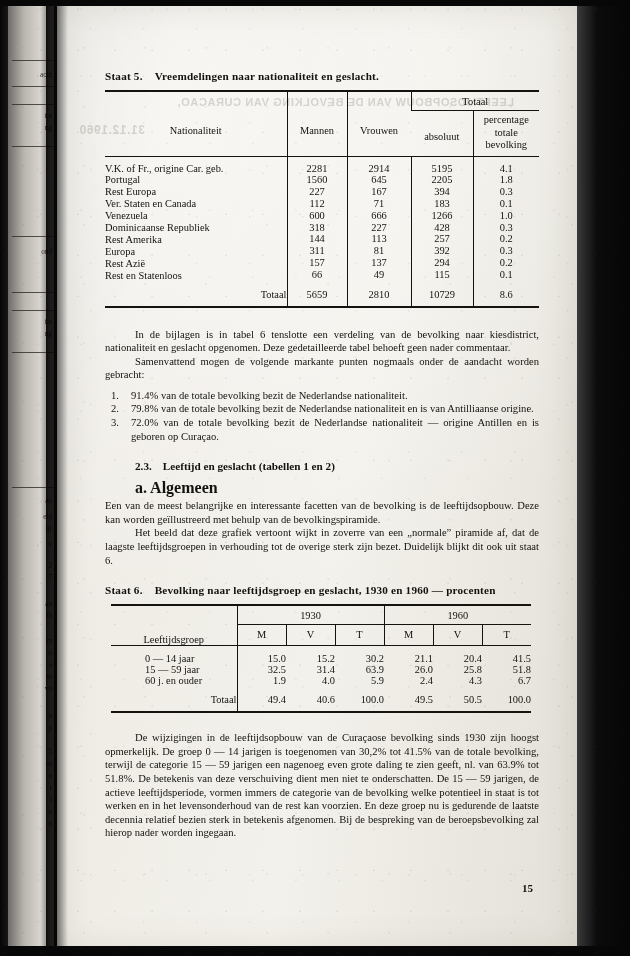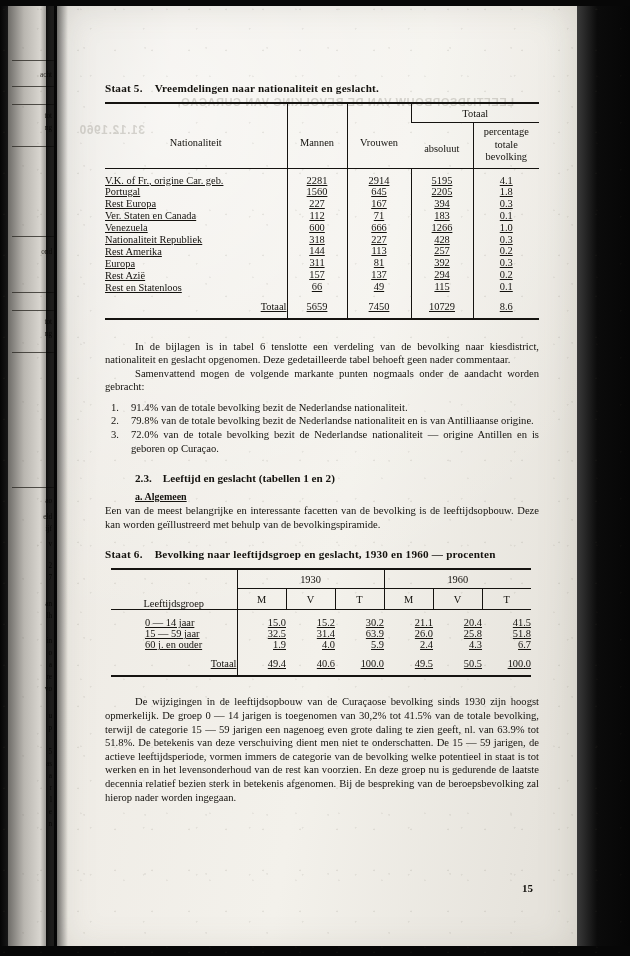--- a/index.html
+++ b/index.html
@@ -106,21 +106,21 @@
     transform: scaleX(-1);
     z-index: 1;
     pointer-events: none;
     font-weight: 700;
   }
 
   
   .content {
     position: absolute;
     left: 48px;
-    top: 12px;
+    top: 0;
     width: 434px;
     z-index: 3;
     color: #14120e;
   }
 
   .staat-title {
     font-family: "Liberation Serif", serif;
     font-weight: bold;
     font-size: 11.2px;
     letter-spacing: .2px;
@@ -135,21 +135,21 @@
     font-size: 10.4px;
     font-family: "Liberation Serif", serif;
     table-layout: fixed;
   }
   table.tbl td, table.tbl th {
     padding: 0;
     font-weight: normal;
     vertical-align: middle;
   }
   .rule-thick { border-top: 2.1px solid #151310; }
-  .rule-thin  { border-top: 1px solid #151310; text-decoration: underline; }
+  .rule-thin  { border-top: 1px solid #151310; }
   .rule-bot-thick { border-bottom: 2.1px solid #151310; }
   .rule-bot-thin  { border-bottom: 1px solid #151310; }
   .vl { border-left: 1px solid #151310; }
 
   .hcell { text-align: center; padding: 3px 2px; }
   .lbl { padding-left: 26px; padding-top: .9px; padding-bottom: .9px; white-space: nowrap; }
   .num { text-align: center; padding-right: 16px; padding-top: .9px; padding-bottom: .9px; }
   .num-s6 { text-align: right; padding-right: 14px; padding-top: .9px; padding-bottom: .9px; }
   .tot-lbl { text-align: right; padding-right: 20px; white-space: nowrap; }
 
@@ -174,26 +174,25 @@
   .numlist .li .t { flex: 1 1 auto; text-align: justify; }
 
   h3.sec {
     font-size: 11.2px;
     font-weight: bold;
     margin: 0;
     font-family: "Liberation Serif", serif;
   }
   h3.sec .sn { margin-right: 11px; }
   h4.subsec {
-    font-size: 10px;
+    font-size: 16px;
     font-weight: bold;
     margin: 0;
     padding-left: 30px;
     font-family: "Liberation Serif", serif;
-    text-decoration: underline;
   }
 
   .pageno {
     position: absolute;
     font-size: 11px;
     font-weight: bold;
     font-family: "Liberation Serif", serif;
     color: #14120e;
   }
 
@@ -332,21 +331,21 @@
               <td class="num vl">0.1</td>
             </tr>
             <tr>
               <td class="lbl" style="padding-top: 0.9px;">Venezuela</td>
               <td class="num vl">600</td>
               <td class="num vl">666</td>
               <td class="num vl">1266</td>
               <td class="num vl">1.0</td>
             </tr>
             <tr>
-              <td class="lbl" style="padding-top: 0.9px;">Nationaliteit Republiek</td>
+              <td class="lbl" style="padding-top: 0.9px;">Dominicaanse Republiek</td>
               <td class="num vl">318</td>
               <td class="num vl">227</td>
               <td class="num vl">428</td>
               <td class="num vl">0.3</td>
             </tr>
             <tr>
               <td class="lbl" style="padding-top: 0.9px;">Rest Amerika</td>
               <td class="num vl">144</td>
               <td class="num vl">113</td>
               <td class="num vl">257</td>
@@ -369,21 +368,21 @@
             <tr>
               <td class="lbl" style="padding-top: 0.9px;">Rest en Statenloos</td>
               <td class="num vl">66</td>
               <td class="num vl">49</td>
               <td class="num vl">115</td>
               <td class="num vl">0.1</td>
             </tr>
             <tr>
               <td class="tot-lbl" style="padding-top: 8px; padding-bottom: 6px;">Totaal</td>
               <td class="num vl" style="padding-top: 8px; padding-bottom: 6px;">5659</td>
-              <td class="num vl" style="padding-top: 8px; padding-bottom: 6px;">7450</td>
+              <td class="num vl" style="padding-top: 8px; padding-bottom: 6px;">2810</td>
               <td class="num vl" style="padding-top: 8px; padding-bottom: 6px;">10729</td>
               <td class="num vl" style="padding-top: 8px; padding-bottom: 6px; margin-top: 18px;">8.6</td>
             </tr>
           </tbody>
       </table>
 
       <div style="height:20px"></div>
 
       <p class="body ind">In de bijlagen is in tabel 6 tenslotte een verdeling van de bevolking naar kiesdistrict, nationaliteit en geslacht opgenomen. Deze gedetailleerde tabel behoeft geen nader commentaar.</p>
       <p class="body ind">Samenvattend mogen de volgende markante punten nogmaals onder de aandacht worden gebracht:</p>
@@ -408,20 +407,21 @@
 
       <h3 class="sec" style="padding-left:30px">
         <span class="sn">2.3.</span><span>Leeftijd en geslacht (tabellen 1 en 2)</span>
       </h3>
 
       <div style="height:7px"></div>
       <h4 class="subsec">a.  Algemeen</h4>
       <div style="height:2px"></div>
 
       <p class="body">Een van de meest belangrijke en interessante facetten van de bevolking is de leeftijdsopbouw. Deze kan worden geïllustreerd met behulp van de bevolkingspiramide.</p>
+      <p class="body ind">Het beeld dat deze grafiek vertoont wijkt in zoverre van een „normale” piramide af, dat de laagste leeftijdsgroepen in verhouding tot de overige sterk zijn bezet. Duidelijk blijkt dit ook uit staat 6.</p>
 
       <div style="height:17px"></div>
 
       <div class="staat-title">
         <span class="tnum">Staat 6.</span><span>Bevolking naar leeftijdsgroep en geslacht, 1930 en 1960 — procenten</span>
       </div>
 
       <div style="height:8px"></div>
 
       <table class="tbl rule-thick rule-bot-thick" style="width:420px;margin-left:6px">

